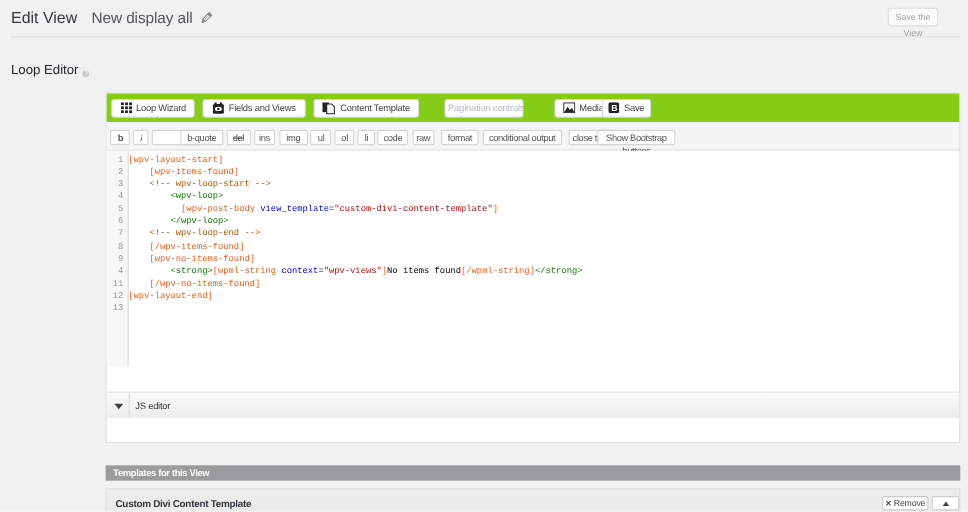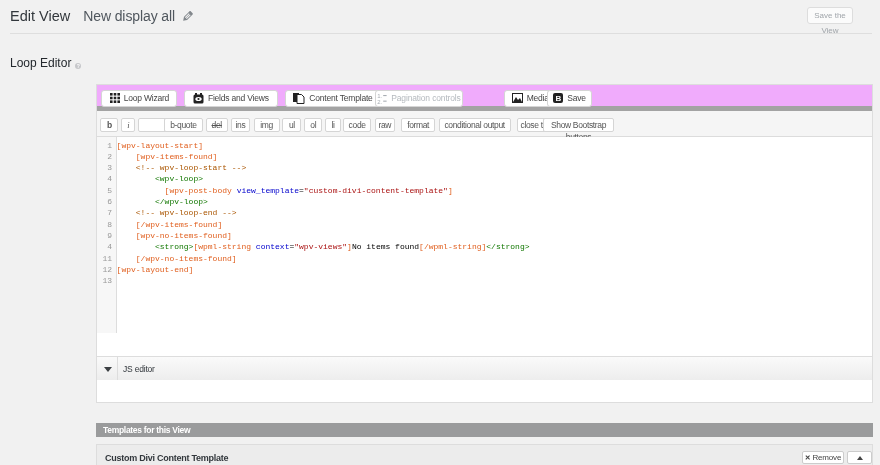--- a/index.html
+++ b/index.html
@@ -8,21 +8,21 @@
 
 #h1 { position:absolute; left:10px; top:7.5px; font-size:14.5px; color:#32373c; font-weight:400; line-height:16px; }
 #title { font-size:14px; color:#50575e; margin-left:13px; letter-spacing:-0.1px; }
 #pencil { position:absolute; left:180.5px; top:9px; }
 #save { position:absolute; left:807px; top:7px; width:46px; height:17px; background:#fbfbfb; border:1px solid #ddd; border-radius:3px; color:#a0a5aa; font-size:8px; text-align:center; line-height:15px; }
 #hr { position:absolute; left:10px; top:33px; width:862px; border-top:1px solid #dedede; }
 #le { position:absolute; left:10px; top:57px; font-size:12px; color:#23282d; line-height:12px; }
 .help { display:inline-block; width:6px; height:6px; border-radius:50%; background:#c6c7ca; color:#fff; font-size:5px; font-weight:bold; text-align:center; line-height:7px; margin-left:4px; vertical-align:-1px; }
 
 #editor { position:absolute; left:96px; top:84px; width:777px; height:318.5px; border:1px solid #ddd; background:#fff; }
-#tb1 { position:absolute; left:0; top:0; width:775px; height:26px; background:#f0abfc; border-bottom:5px solid #a3a3a3; }
+#tb1 { position:absolute; left:0; top:0; width:775px; height:26px; background:#84cc16; border-bottom:1px solid #a3a3a3; }
 .tbtn { position:absolute; top:4.5px; height:17px; background:#fff; border:1px solid #d5d5d5; border-radius:3px; font-size:8.5px; color:#444; display:flex; align-items:center; justify-content:center; }
 .tbtn .lab { margin-left:4px; letter-spacing:-0.2px; white-space:nowrap; }
 #tb2 { position:absolute; left:0; top:26px; width:775px; height:26px; background:#f5f5f5; border-bottom:1px solid #dcdcdc; }
 .qt { position:absolute; top:6.5px; height:14px; background:#fff; border:1px solid #d5d5d5; border-radius:2px; font-size:8.5px; letter-spacing:-0.35px; color:#555; text-align:center; line-height:12px; }
 
 #cm { position:absolute; left:0; top:52px; width:775px; height:195.5px; background:#fff; }
 #gutter { position:absolute; left:0; top:0; width:20px; height:195.5px; background:#f7f7f7; border-right:1px solid #ddd; padding-top:2.5px; }
 #gutter div { font-family:"Liberation Mono",monospace; font-size:8px; line-height:11.33px; color:#999; text-align:right; padding-right:4px; }
 #code { position:absolute; left:19.6px; top:0; padding-top:2.5px; font-family:"Liberation Mono",monospace; font-size:8px; line-height:11.33px; color:#000; white-space:pre; }
 .o { color:#e05e1d; } .c { color:#a50; } .g { color:#170; } .b { color:#00c; } .r { color:#a11; }
@@ -78,21 +78,21 @@
           </svg>
           <span class="lab">Fields and Views</span>
         </div>
       <div class="tbtn" style="left:188px; width:96px;">
           <svg width="12" height="11" viewBox="0 0 12 11">
             <rect x="0" y="0" width="6" height="9" fill="#222"></rect>
             <path d="M4 1.5 h4.5 l2.5 2.5 v6.5 h-7 z" fill="#fff" stroke="#222" stroke-width="1"></path>
           </svg>
           <span class="lab">Content Template</span>
         </div>
-      <div class="tbtn" style="left:278px; width:88px; color:#b4b9be;">
+      <div class="tbtn" style="left:307px; width:72px; color:#b4b9be;">
           <svg width="10" height="11" viewBox="0 0 10 11">
             <g fill="#a8adb3">
               <text x="0.2" y="5.2" font-size="6" font-family="Liberation Sans">1.</text>
               <text x="0.2" y="10.8" font-size="6" font-family="Liberation Sans">2.</text>
               <rect x="6.2" y="2" width="3.4" height="1.1"></rect>
               <rect x="6.2" y="7.6" width="3.4" height="1.1"></rect>
             </g>
           </svg>
           <span class="lab" style="letter-spacing:-0.15px;">Pagination controls</span>
         </div>

